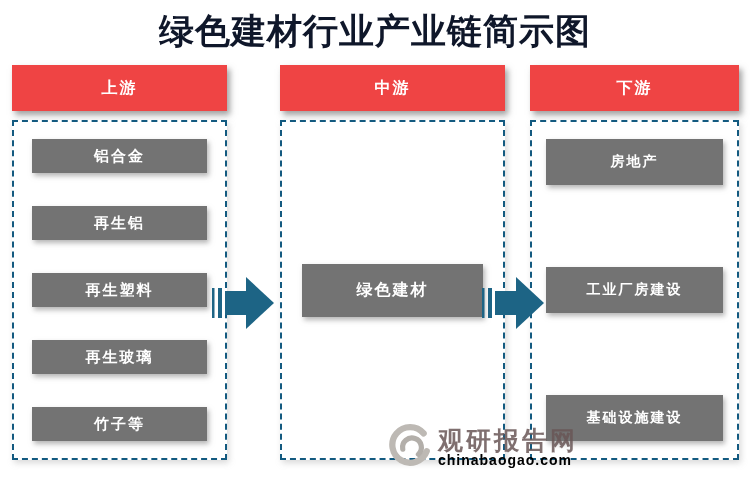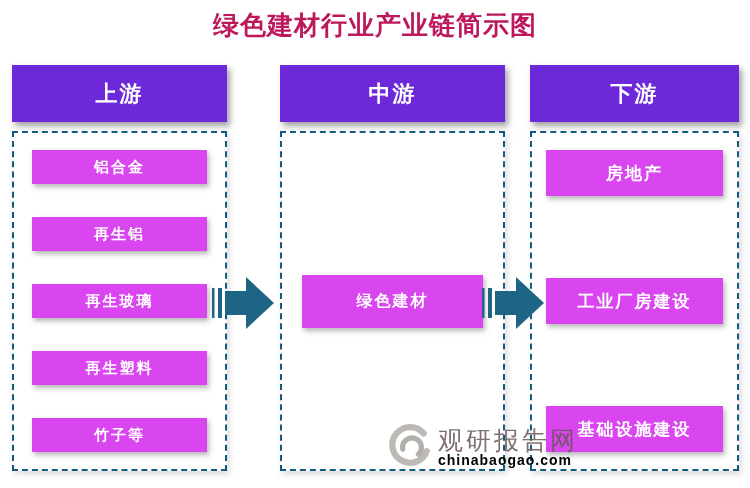--- a/index.html
+++ b/index.html
@@ -13,36 +13,36 @@
     background: #ffffff;
     overflow: hidden;
   }
 
   .title {
     position: absolute;
     top: 8px;
     left: 0;
     width: 100%;
     text-align: center;
-    font-size: 26px;
+    font-size: 35px;
     font-weight: bold;
-    color: #be185d;
+    color: #0f172a;
     letter-spacing: 1px;
   }
 
   .col { position: absolute; top: 65px; }
   .col-up   { left: 12px;  width: 215px; }
   .col-mid  { left: 280px; width: 225px; }
   .col-down { left: 530px; width: 209px; }
 
   .col-header {
-    height: 57px;
-    background: #6d28d9;
+    height: 46px;
+    background: #ef4444;
     color: #ffffff;
-    font-size: 22px;
+    font-size: 16px;
     font-weight: bold;
     display: flex;
     align-items: center;
     justify-content: center;
     letter-spacing: 2px;
     box-shadow: 3px 4px 6px rgba(110,110,110,0.65);
   }
 
   .panel {
     margin-top: 9px;
@@ -52,32 +52,32 @@
     display: flex;
     flex-direction: column;
     align-items: center;
     justify-content: space-between;
     padding: 17px 0;
     box-shadow: 2px 3px 6px rgba(150,150,150,0.35);
   }
   .panel-center { justify-content: center; }
 
   .item {
-    background: #d946ef;
+    background: #737373;
     color: #ffffff;
     font-weight: bold;
     display: flex;
     align-items: center;
     justify-content: center;
     letter-spacing: 2px;
     box-shadow: 2px 3px 5px rgba(120,120,120,0.55);
   }
   .col-up .item   { width: 175px; height: 34px; font-size: 15px; }
   .col-mid .item  { width: 181px; height: 53px; font-size: 16px; }
-  .col-down .item { width: 177px; height: 46px; font-size: 17px; }
+  .col-down .item { width: 177px; height: 46px; font-size: 14px; }
 
   .flow-arrow {
     position: absolute;
     top: 277px;
     width: 62px;
     height: 52px;
     z-index: 3;
   }
   .arrow-1 { left: 212px; }
   .arrow-2 { left: 482px; }
@@ -87,21 +87,21 @@
     left: 386px;
     top: 424px;
     display: flex;
     align-items: center;
     z-index: 5;
   }
   .wm-logo { width: 46px; height: 46px; margin-right: 6px; }
   .wm-text { display: flex; flex-direction: column; line-height: 1.05; }
   .wm-name {
     font-size: 25px;
-    font-weight: normal;
+    font-weight: bold;
     color: rgba(104, 86, 86, 0.85);
     letter-spacing: 3px;
     white-space: nowrap;
   }
   .wm-domain {
     font-size: 14px;
     font-weight: bold;
     color: #000000;
     letter-spacing: 1px;
     white-space: nowrap;
@@ -112,22 +112,22 @@
 
 <div class="page">
 
   <div class="title">绿色建材行业产业链简示图</div>
 
   <div class="col col-up">
     <div class="col-header">上游</div>
     <div class="panel">
       <div class="item">铝合金</div>
       <div class="item">再生铝</div>
+      <div class="item">再生塑料</div>
       <div class="item">再生玻璃</div>
-      <div class="item">再生塑料</div>
       <div class="item">竹子等</div>
     </div>
   </div>
 
   <div class="col col-mid">
     <div class="col-header">中游</div>
     <div class="panel panel-center">
       <div class="item">绿色建材</div>
     </div>
   </div>

